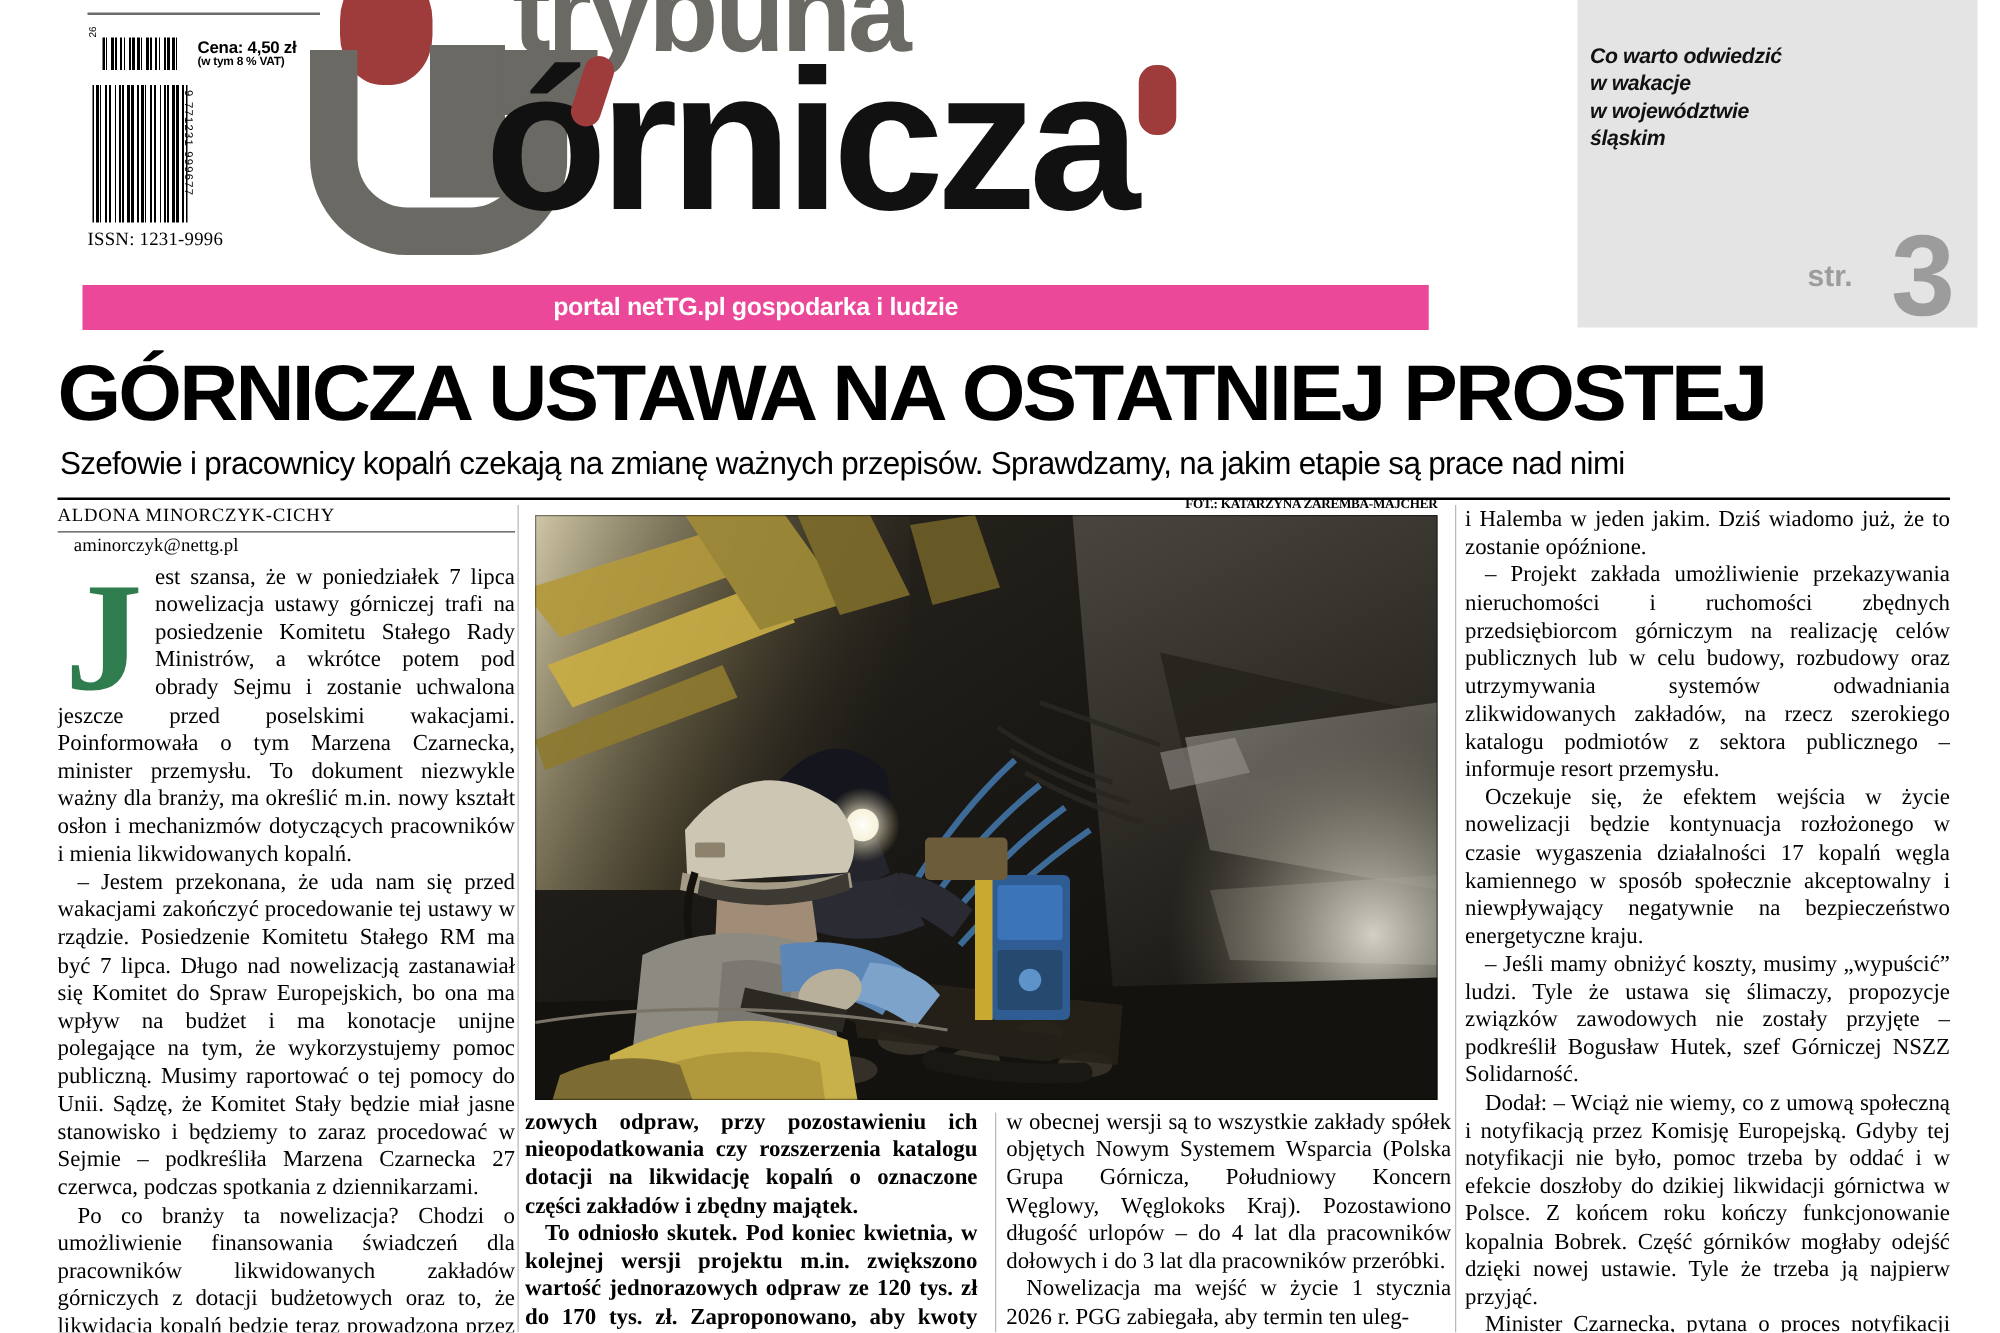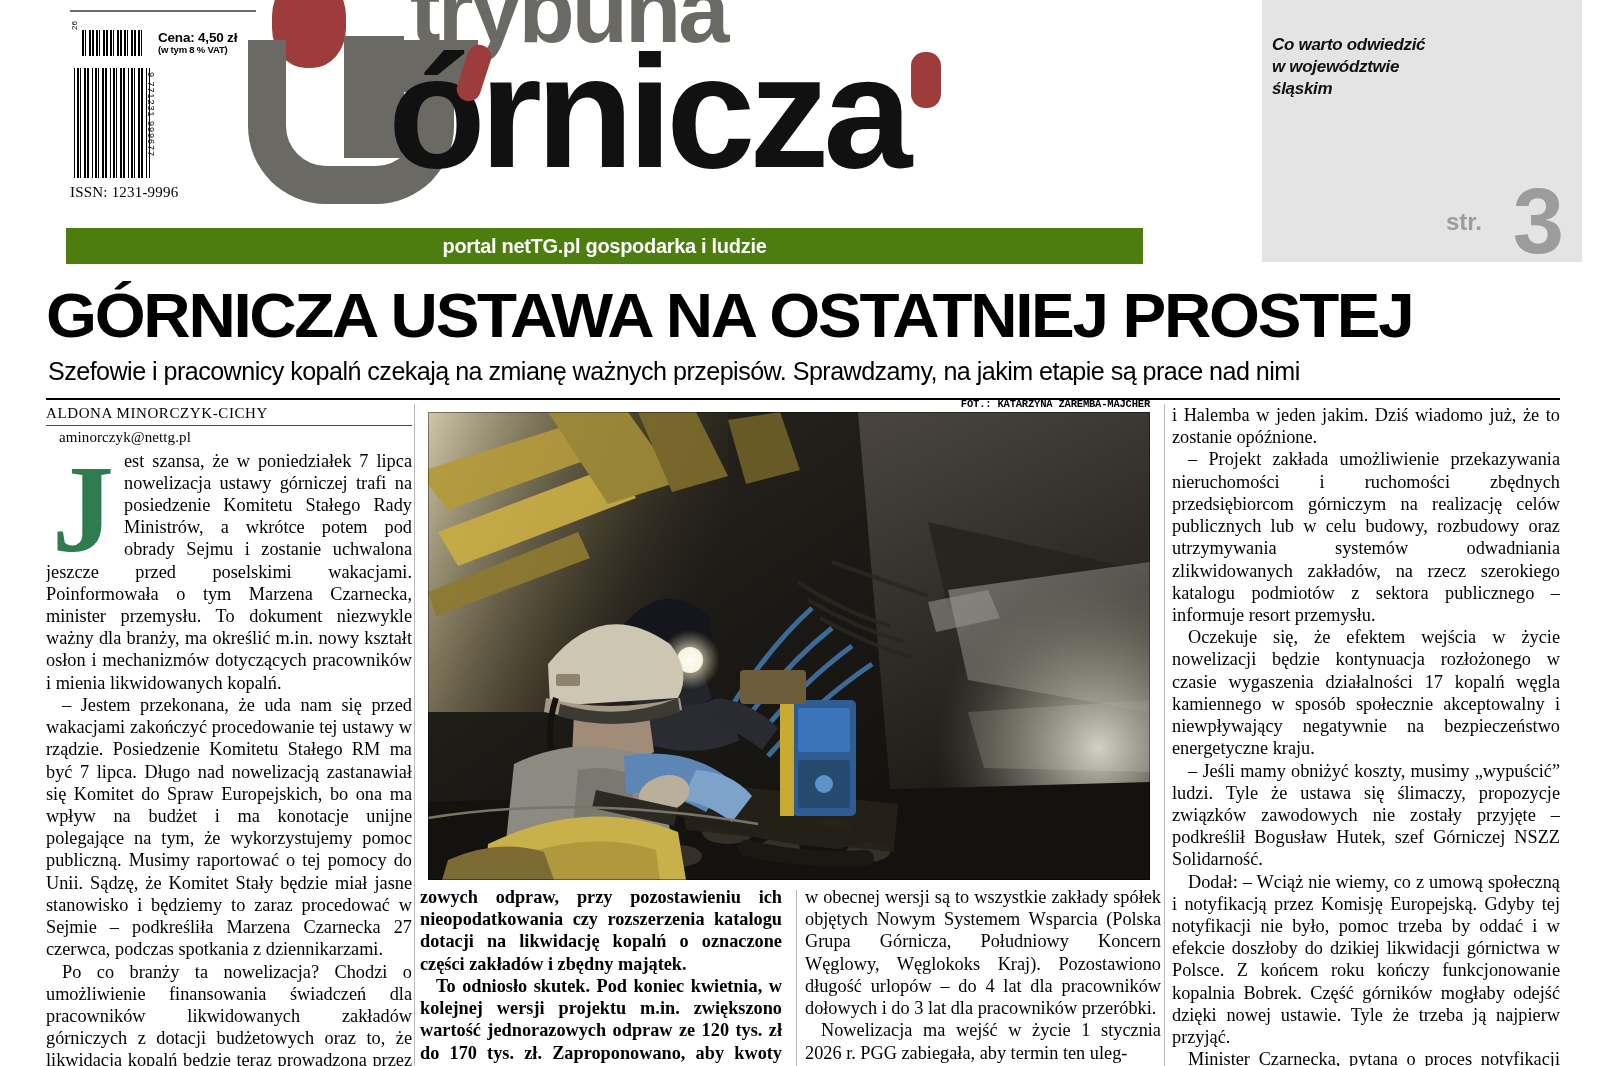--- a/index.html
+++ b/index.html
@@ -205,21 +205,21 @@
     border-radius: 14px;
   }
 
   
   .portal-bar {
     position: absolute;
     left: 46px;
     top: 228px;
     width: 1077px;
     height: 36px;
-    background: #4d7c0f;
+    background: #ec4899;
   }
   .portal-bar span {
     display: block;
     text-align: center;
     line-height: 36px;
     font-family: "Liberation Sans", sans-serif;
     font-weight: 700;
     font-size: 20px;
     color: #ffffff;
     letter-spacing: -0.3px;
@@ -390,21 +390,21 @@
     padding-top: 4px;
   }
 
   
   .photo-credit {
     position: absolute;
     left: 428px;
     top: 398px;
     width: 722px;
     text-align: right;
-    font-family: Liberation Mono, monospace;
+    font-family: Liberation Serif, serif;
     font-weight: 700;
     font-size: 10.5px;
     letter-spacing: -0.2px;
     color: #000;
     padding-bottom: 2px;
     box-sizing: border-box;
   }
   .photo {
     position: absolute;
     left: 428px;
@@ -454,20 +454,21 @@
     </div>
 
     <div class="portal-bar">
       <span>portal netTG.pl gospodarka i ludzie</span>
     </div>
 
     <div class="promo">
 
       <div class="promo-lines">
         <div>Co warto odwiedzić</div>
+        <div>w wakacje</div>
         <div>w województwie</div>
         <div>śląskim</div>
       </div>
       <div class="promo-str">str.</div>
       <div class="promo-num">3</div>
     </div>
   </div>
 
   <div class="headline">GÓRNICZA USTAWA NA OSTATNIEJ PROSTEJ</div>
   <div class="subhead">Szefowie i pracownicy kopalń czekają na zmianę ważnych przepisów. Sprawdzamy, na jakim etapie są prace nad nimi</div>

